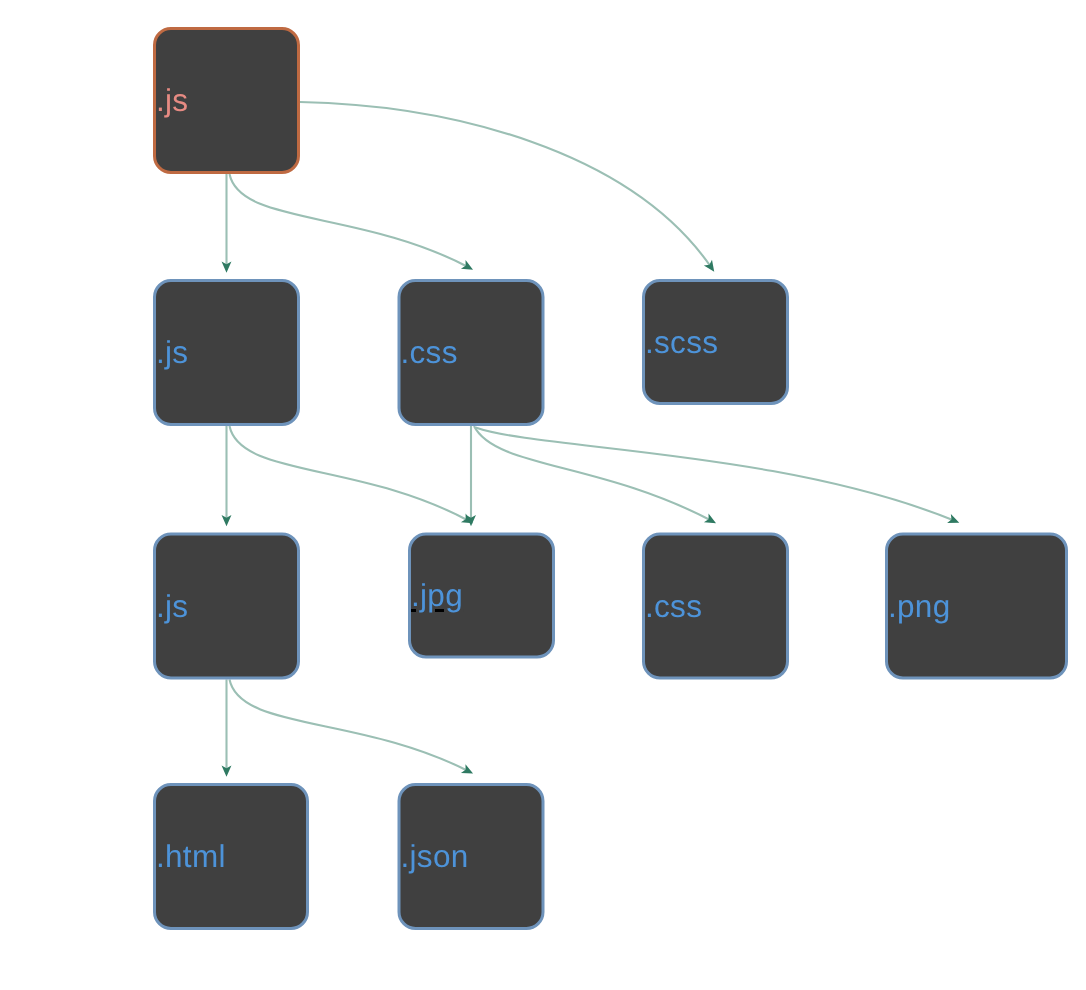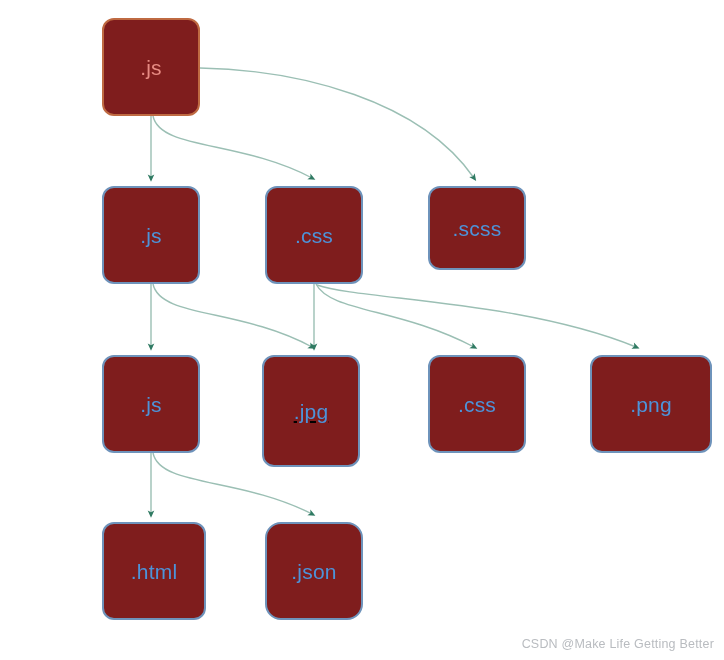--- a/index.html
+++ b/index.html
@@ -24,22 +24,21 @@
     top: 0;
     width: 724px;
     height: 660px;
     pointer-events: none;
   }
   .node {
     position: absolute;
     box-sizing: border-box;
     display: flex;
     align-items: center;
-    justify-content: center;
-    background: #7f1d1d;
+    background: #404040;
     border-radius: 12px;
     border-width: 2px;
     border-style: solid;
     z-index: 2;
   }
   .node-root {
     border-color: #bf6a42;
   }
   .node-std {
     border-color: #6e93bb;
@@ -101,32 +100,31 @@
       </div>
       <div class="node node-std" style="left: 265px; top: 186px; width: 98px; height: 98px;">
         <span class="node-label label-std">.css</span>
       </div>
       <div class="node node-std" style="left: 428px; top: 186px; width: 98px; height: 84px;">
         <span class="node-label label-std">.scss</span>
       </div>
       <div class="node node-std" style="left: 102px; top: 355px; width: 98px; height: 98px;">
         <span class="node-label label-std">.js</span>
       </div>
-      <div class="node node-std" style="left: 262px; top: 355px; width: 98px; height: 112px; text-decoration: underline;">
+      <div class="node node-std" style="left: 272px; top: 355px; width: 98px; height: 84px; text-decoration: underline;">
         <span class="node-label label-std">.jpg</span>
       </div>
       <div class="node node-std" style="left: 428px; top: 355px; width: 98px; height: 98px;">
         <span class="node-label label-std">.css</span>
       </div>
       <div class="node node-std" style="left: 590px; top: 355px; width: 122px; height: 98px;">
         <span class="node-label label-std">.png</span>
       </div>
       <div class="node node-std" style="left: 102px; top: 522px; width: 104px; height: 98px;">
         <span class="node-label label-std">.html</span>
       </div>
-      <div class="node node-std" style="left: 265px; top: 522px; width: 98px; height: 98px; border-radius: 16px;">
+      <div class="node node-std" style="left: 265px; top: 522px; width: 98px; height: 98px;">
         <span class="node-label label-std">.json</span>
       </div>
     </div>
 
-  <div id="watermark">CSDN @Make Life Getting Better</div>
 
 </div>
 
 </body></html>

